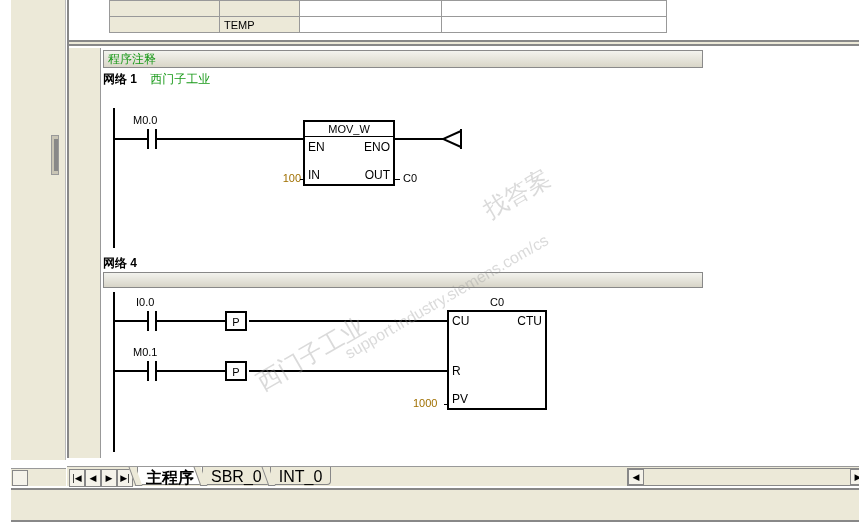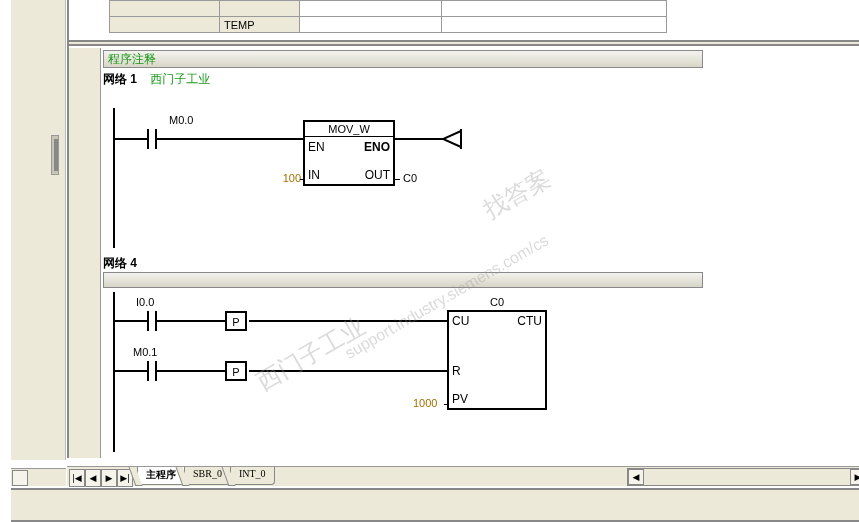--- a/index.html
+++ b/index.html
@@ -147,26 +147,25 @@
     text-align: center; line-height: 16px; font-size: 9px;
     vertical-align: top; margin-top:1px;
   }
   .tabstrip {
     position: absolute; left: 70px; top: 0; height: 20px;
     display: flex; align-items: flex-start;
   }
   .tab {
     height: 18px; padding: 1px 8px 0 8px;
     border: 1px solid #888; border-top: none;
-    background: #ece9d8; font-size: 10px;
+    background: #ece9d8; font-size: 16px;
     margin-right: -1px;
     position: relative;
     border-bottom-left-radius: 4px;
     border-bottom-right-radius: 4px;
-    font-family: Liberation Serif, serif;
   }
   .tab.active { background: #fff; font-weight: 700; }
   .tab::before {
     content: ""; position: absolute; left: -6px; top:0; width:6px; height:18px;
     background:#ece9d8; border:1px solid #888; border-right:none; border-top:none;
     transform: skewX(20deg);
   }
   .hscroll {
     position: absolute; right: 2px; bottom: 34px; width: 240px; height: 18px;
     background: #ece9d8; border: 1px solid #888;
@@ -237,29 +236,29 @@
         <span>网络 1</span>
         &nbsp;&nbsp;
         <span class="green-link" style="font-weight:400;">西门子工业</span>
       </div>
 
       <div class="ladder" style="top:60px; left:2px; width:500px; height:140px;">
         <div class="rail" style="left:10px; top:0; height:140px;"></div>
 
         <div class="wire" style="left:10px; top:30px; width:28px;"></div>
         <div class="contact" style="left:36px; top:21px;"></div>
-        <div class="clbl" style="left:30px; top:6px;margin-left:36px;">M0.0</div>
+        <div class="clbl" style="left:30px; top:6px;">M0.0</div>
         <div class="wire" style="left:36px; top:30px; width:8px;"></div>
         <div class="wire" style="left:54px; top:30px; width:8px;"></div>
         <div class="wire" style="left:62px; top:30px; width:138px;"></div>
 
         <div class="box" style="left:200px; top:12px; width:92px; height:66px;">
           <div class="boxhdr">MOV_W</div>
           <div class="port" style="left:3px; top:18px;">EN</div>
-          <div class="port" style="right:3px; top:18px;font-weight:bold;">ENO</div>
+          <div class="port" style="right:3px; top:18px;">ENO</div>
           <div class="port" style="left:3px; bottom:2px;">IN</div>
           <div class="port" style="right:3px; bottom:2px;">OUT</div>
         </div>
 
         <div class="wire" style="left:292px; top:30px; width:50px;"></div>
         <div class="notout" style="left:340px; top:21px;">
           <svg width="30" height="20">
               <line x1="0" y1="10" x2="18" y2="2" stroke="#000" stroke-width="2"></line>
               <line x1="0" y1="10" x2="18" y2="18" stroke="#000" stroke-width="2"></line>
               <line x1="18" y1="0" x2="18" y2="20" stroke="#000" stroke-width="2"></line>

